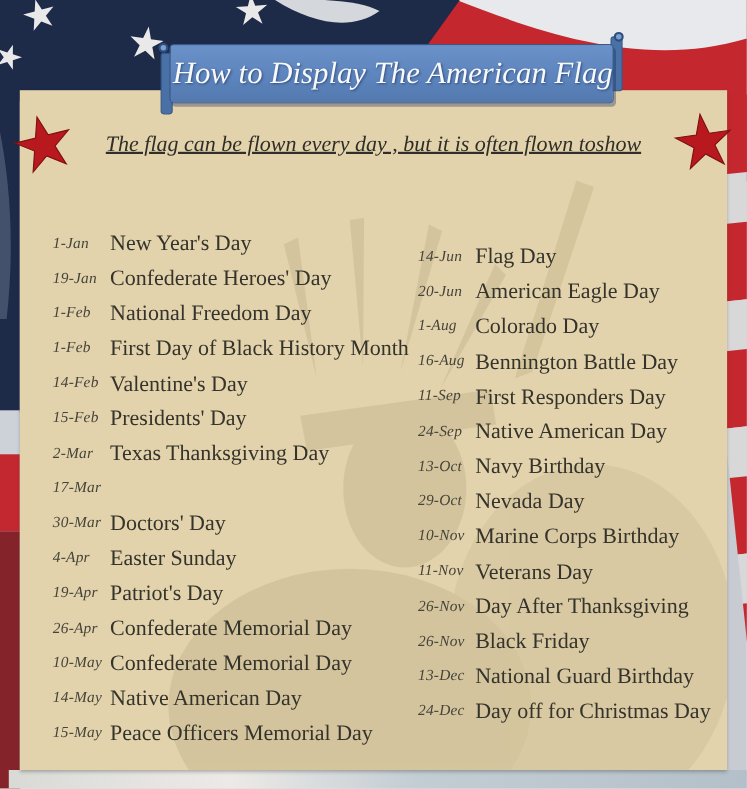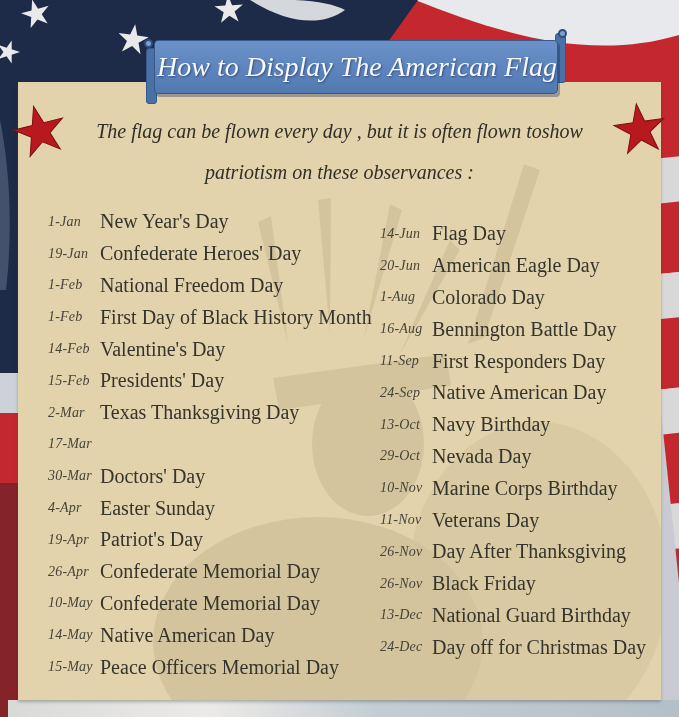--- a/index.html
+++ b/index.html
@@ -50,21 +50,21 @@
     font-style:italic;font-size:28px;color:var(--title-text);
     white-space:nowrap;text-shadow:1px 1px 2px rgba(25,45,85,.6);
   }
 
   .side-star{position:absolute;z-index:5;}
   .side-star-left{left:10px;top:103px;transform:rotate(-14deg);}
   .side-star-right{left:610px;top:101px;transform:rotate(-8deg);}
 
   .subtitle{
     position:absolute;left:62px;right:62px;top:111px;z-index:4;
-    text-align:center;font-style:italic;font-size:20px;color:var(--subtitle-text);
+    text-align:center;font-style:italic;font-size:20px;color:var(--subtitle-text);text-decoration:underline;
   }
   .subtitle-line{display:block;line-height:41px;}
 
   .list{position:absolute;left:48px;top:206px;width:600px;z-index:4;display:flex;}
   .col{display:flex;flex-direction:column;}
   .col-left{width:332px;}
   .col-right{width:268px;margin-top:12px;}
   .row{display:flex;align-items:center;height:31.8px;}
   .date{
     font-style:italic;font-size:14px;color:var(--date-text);
@@ -154,21 +154,20 @@
 
   <svg class="side-star side-star-left" width="60" height="58" viewBox="-1.1 -1.1 2.2 2.2" aria-hidden="true">
     <path d="M0,-1 L0.2245,-0.309 L0.9511,-0.309 L0.3633,0.118 L0.5878,0.809 L0,0.382 L-0.5878,0.809 L-0.3633,0.118 L-0.9511,-0.309 L-0.2245,-0.309 Z" fill="#b8191e" stroke="#7e1013" stroke-width="0.04"></path>
   </svg>
   <svg class="side-star side-star-right" width="60" height="58" viewBox="-1.1 -1.1 2.2 2.2" aria-hidden="true">
     <path d="M0,-1 L0.2245,-0.309 L0.9511,-0.309 L0.3633,0.118 L0.5878,0.809 L0,0.382 L-0.5878,0.809 L-0.3633,0.118 L-0.9511,-0.309 L-0.2245,-0.309 Z" fill="#b8191e" stroke="#7e1013" stroke-width="0.04"></path>
   </svg>
 
   <div class="subtitle">
     <span class="subtitle-line">The flag can be flown every day , but it is often flown toshow</span>
-    <span class="subtitle-line">patriotism on these observances :</span>
   </div>
 
   <div class="list">
     <div class="col col-left">
         <div class="row">
           <span class="date">1-Jan</span>
           <span class="name">New Year's Day</span>
         </div>
         <div class="row">
           <span class="date">19-Jan</span>

